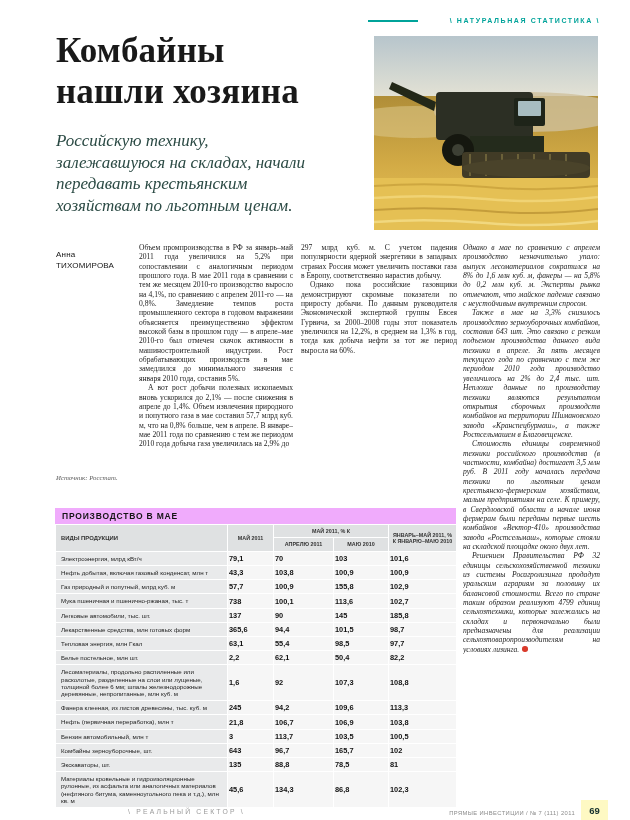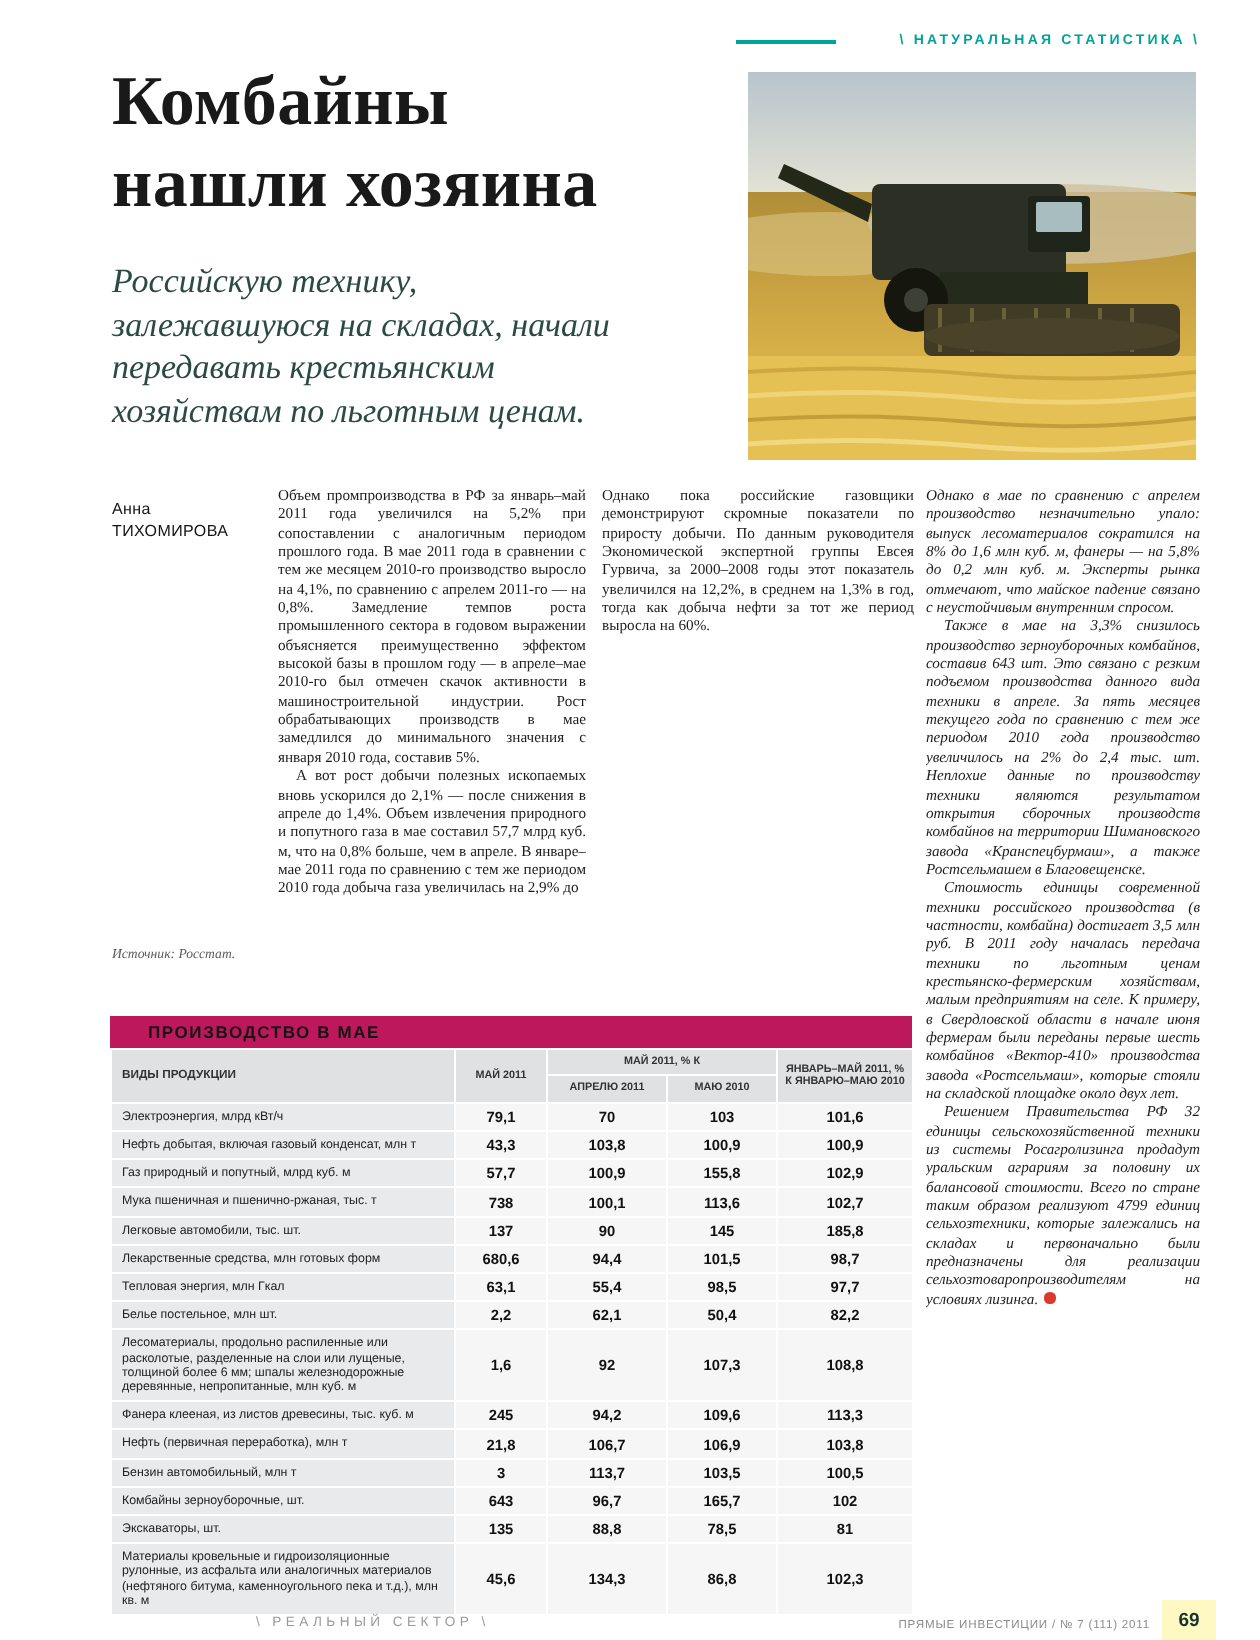--- a/index.html
+++ b/index.html
@@ -32,29 +32,29 @@
   #col1{left:139px;width:154px;height:264px;}
   #col2{left:301px;width:156px;height:264px;}
   #col3{left:463px;width:137px;height:562px;font-style:italic;}
   .bodycol p{margin:0;}
   .bodycol p + p{text-indent:9px;}
   #col3 p:last-child::after{content:"";display:inline-block;width:5.5px;height:5.5px;border-radius:50%;
         background:#d93a2b;margin-left:3px;vertical-align:baseline;}
 
   
   .table-wrap{position:absolute;left:55px;top:508px;width:401px;font-family:"Liberation Sans","DejaVu Sans",sans-serif;}
-  .table-title{background:#be185d;color:#151515;font-size:8.5px;font-weight:bold;letter-spacing:.8px;
-        padding:3px 7px 3px 19px;}
+  .table-title{background:#f0abfc;color:#151515;font-size:8.5px;font-weight:bold;letter-spacing:.8px;
+        padding:3px 7px 3px 7px;}
   table{width:100%;border-collapse:collapse;table-layout:fixed;}
   th{background:#dfe1e2;font-size:5.4px;line-height:6.4px;font-weight:bold;text-transform:uppercase;
         color:#333;padding:3px 2px;border:1px solid #ffffff;text-align:center;vertical-align:middle;}
   th.name-h{text-align:left;padding-left:5px;font-size:5.9px;}
   td{border:1px solid #ffffff;vertical-align:middle;}
   td.name{background:#e9eaeb;font-size:6.2px;line-height:7.2px;color:#222;padding:3px 5px;}
-  td.value{background:#f6f6f6;font-size:7.4px;font-weight:bold;color:#111;text-align:center;padding:1px 1px;}
+  td.value{background:#f6f6f6;font-size:7.4px;font-weight:bold;color:#111;text-align:left;padding:1px 1px;}
 
   
   .footer-section{position:absolute;left:128px;top:808px;font-family:"Liberation Sans","DejaVu Sans",sans-serif;
         font-size:6.8px;letter-spacing:2.2px;color:#9a9a9a;white-space:nowrap;}
   .footer-mag{position:absolute;left:420px;top:810px;width:155px;text-align:right;
         font-family:"Liberation Sans","DejaVu Sans",sans-serif;font-size:5.8px;letter-spacing:.4px;color:#8b8b8b;}
   .pagebox{position:absolute;left:581px;top:800px;width:27px;height:20px;background:#fef9c3;
         display:flex;align-items:center;justify-content:center;
         font-family:"Liberation Sans","DejaVu Sans",sans-serif;font-size:9.5px;font-weight:bold;color:#17322e;}
 </style>
@@ -121,20 +121,21 @@
     <div>Анна</div>
     <div>ТИХОМИРОВА</div>
   </div>
   <div class="source">Источник: Росстат.</div>
 
   <div class="bodycol" id="col1">
     <p>Объем промпроизводства в РФ за январь–май 2011 года увеличился на 5,2% при сопоставлении с аналогичным периодом прошлого года. В мае 2011 года в сравнении с тем же месяцем 2010-го производство выросло на 4,1%, по сравнению с апрелем 2011-го — на 0,8%. Замедление темпов роста промышленного сектора в годовом выражении объясняется преимущественно эффектом высокой базы в прошлом году — в апреле–мае 2010-го был отмечен скачок активности в машиностроительной индустрии. Рост обрабатывающих производств в мае замедлился до минимального значения с января 2010 года, составив 5%.</p>
     <p>А вот рост добычи полезных ископаемых вновь ускорился до 2,1% — после снижения в апреле до 1,4%. Объем извлечения природного и попутного газа в мае составил 57,7 млрд куб. м, что на 0,8% больше, чем в апреле. В январе–мае 2011 года по сравнению с тем же периодом 2010 года добыча газа увеличилась на 2,9% до</p>
   </div>
   <div class="bodycol" id="col2">
+    <p>297 млрд куб. м. С учетом падения популярности ядерной энергетики в западных странах Россия может увеличить поставки газа в Европу, соответственно нарастив добычу.</p>
     <p>Однако пока российские газовщики демонстрируют скромные показатели по приросту добычи. По данным руководителя Экономической экспертной группы Евсея Гурвича, за 2000–2008 годы этот показатель увеличился на 12,2%, в среднем на 1,3% в год, тогда как добыча нефти за тот же период выросла на 60%.</p>
   </div>
   <div class="bodycol" id="col3">
     <p>Однако в мае по сравнению с апрелем производство незначительно упало: выпуск лесоматериалов сократился на 8% до 1,6 млн куб. м, фанеры — на 5,8% до 0,2 млн куб. м. Эксперты рынка отмечают, что майское падение связано с неустойчивым внутренним спросом.</p>
     <p>Также в мае на 3,3% снизилось производство зерноуборочных комбайнов, составив 643 шт. Это связано с резким подъемом производства данного вида техники в апреле. За пять месяцев текущего года по сравнению с тем же периодом 2010 года производство увеличилось на 2% до 2,4 тыс. шт. Неплохие данные по производству техники являются результатом открытия сборочных производств комбайнов на территории Шимановского завода «Кранспецбурмаш», а также Ростсельмашем в Благовещенске.</p>
     <p>Стоимость единицы современной техники российского производства (в частности, комбайна) достигает 3,5 млн руб. В 2011 году началась передача техники по льготным ценам крестьянско-фермерским хозяйствам, малым предприятиям на селе. К примеру, в Свердловской области в начале июня фермерам были переданы первые шесть комбайнов «Вектор-410» производства завода «Ростсельмаш», которые стояли на складской площадке около двух лет.</p>
     <p>Решением Правительства РФ 32 единицы сельскохозяйственной техники из системы Росагролизинга продадут уральским аграриям за половину их балансовой стоимости. Всего по стране таким образом реализуют 4799 единиц сельхозтехники, которые залежались на складах и первоначально были предназначены для реализации сельхозтоваропроизводителям на условиях лизинга.</p>
   </div>
 
   <div class="table-wrap">
@@ -190,21 +191,21 @@
           </tr>
           <tr>
             <td class="name">Легковые автомобили, тыс. шт.</td>
             <td class="value">137</td>
             <td class="value">90</td>
             <td class="value">145</td>
             <td class="value">185,8</td>
           </tr>
           <tr>
             <td class="name">Лекарственные средства, млн готовых форм</td>
-            <td class="value">680,6</td>
+            <td class="value">365,6</td>
             <td class="value">94,4</td>
             <td class="value">101,5</td>
             <td class="value">98,7</td>
           </tr>
           <tr>
             <td class="name">Тепловая энергия, млн Гкал</td>
             <td class="value">63,1</td>
             <td class="value">55,4</td>
             <td class="value">98,5</td>
             <td class="value">97,7</td>

